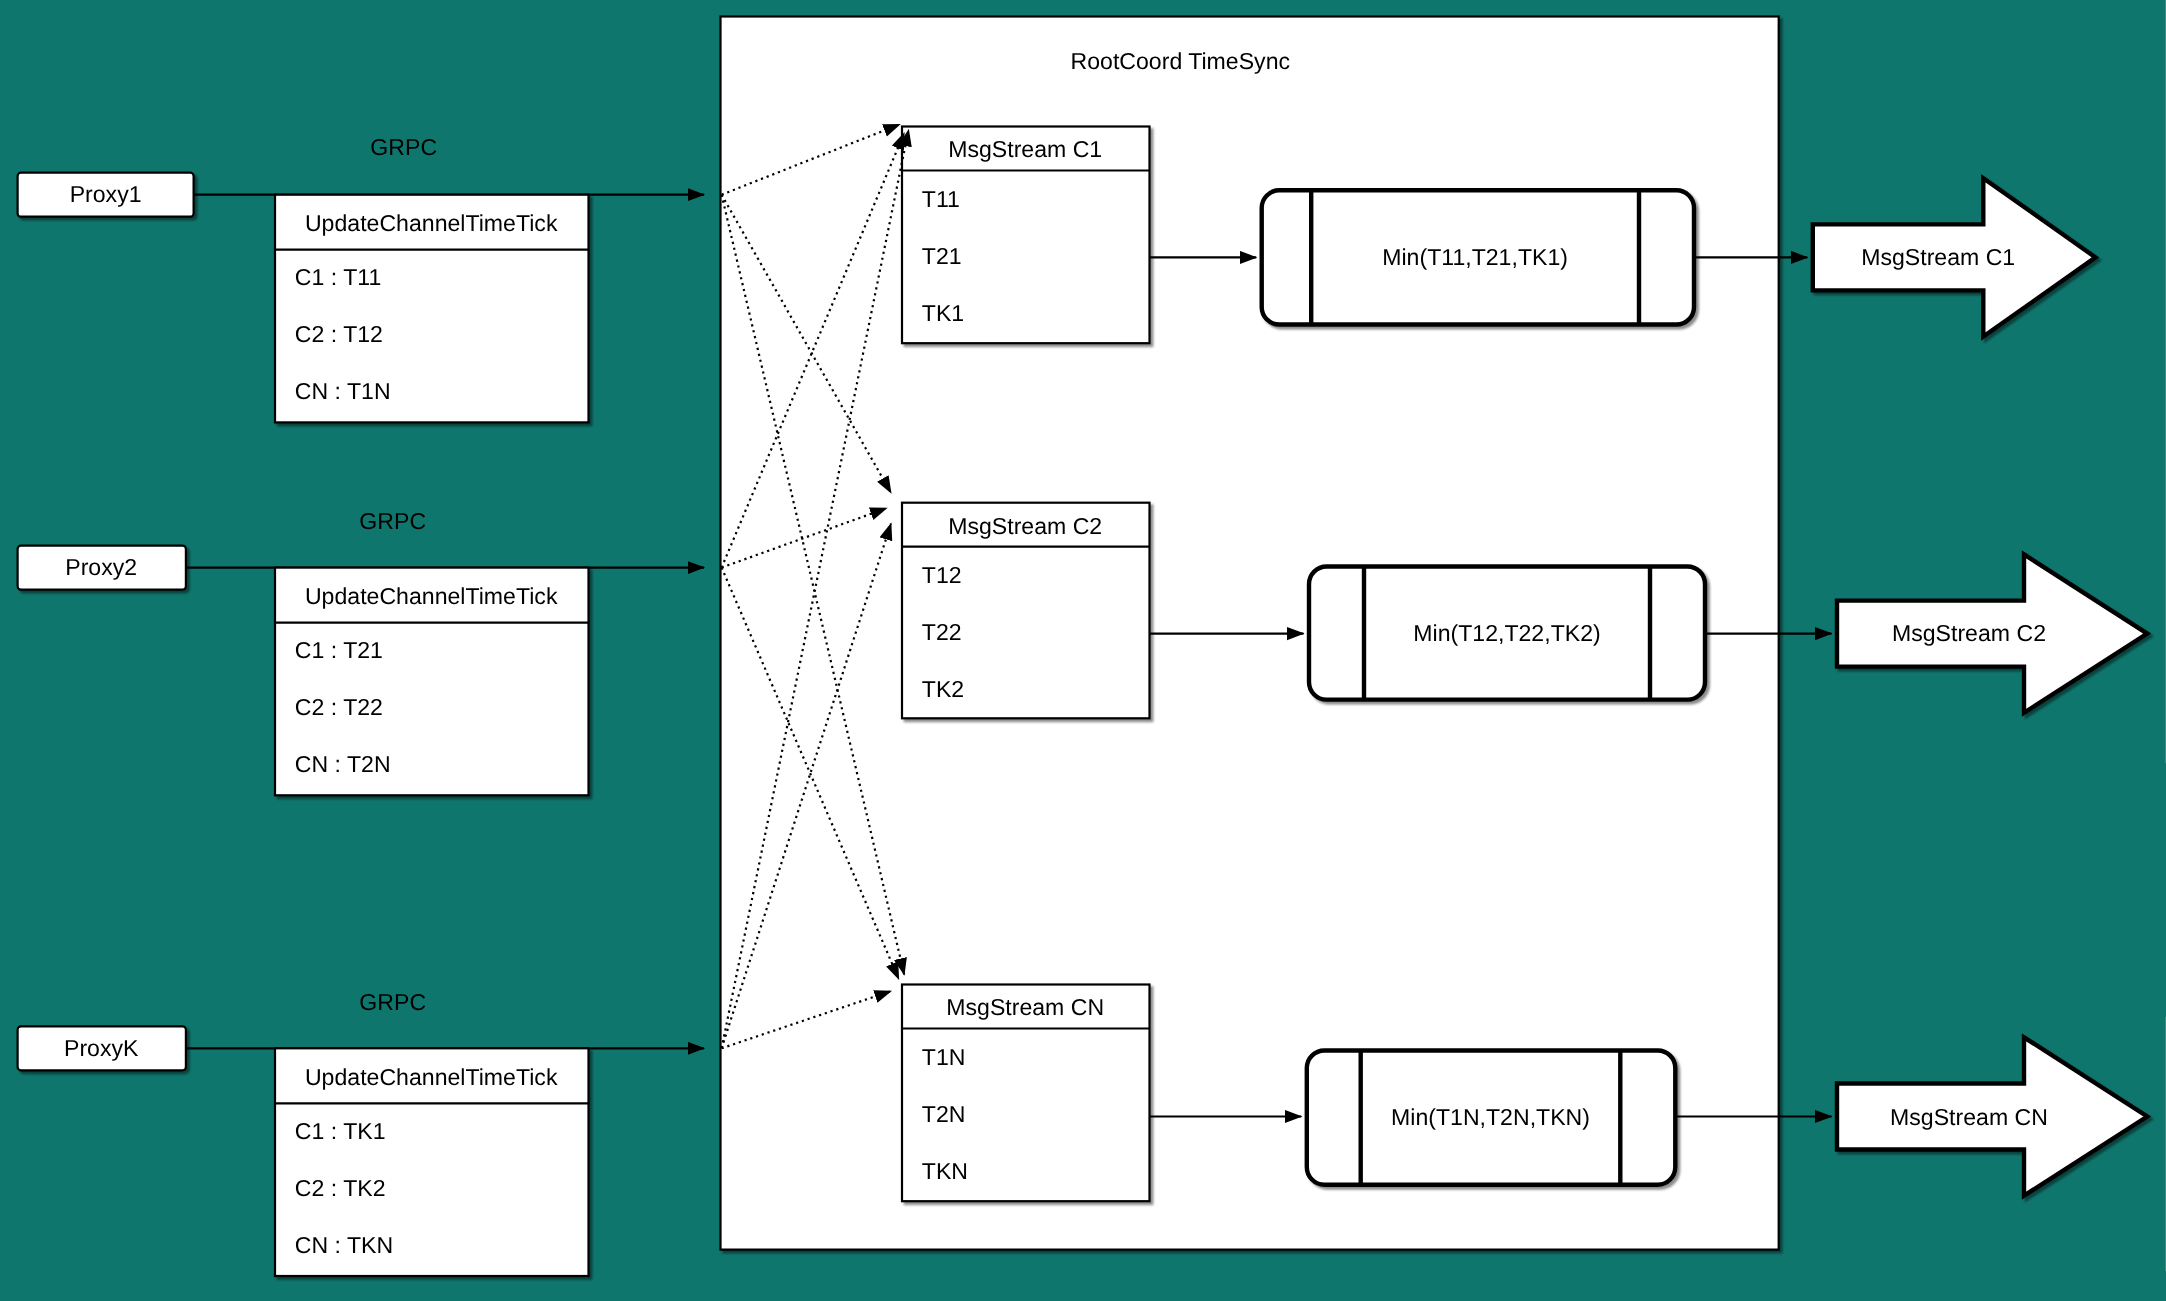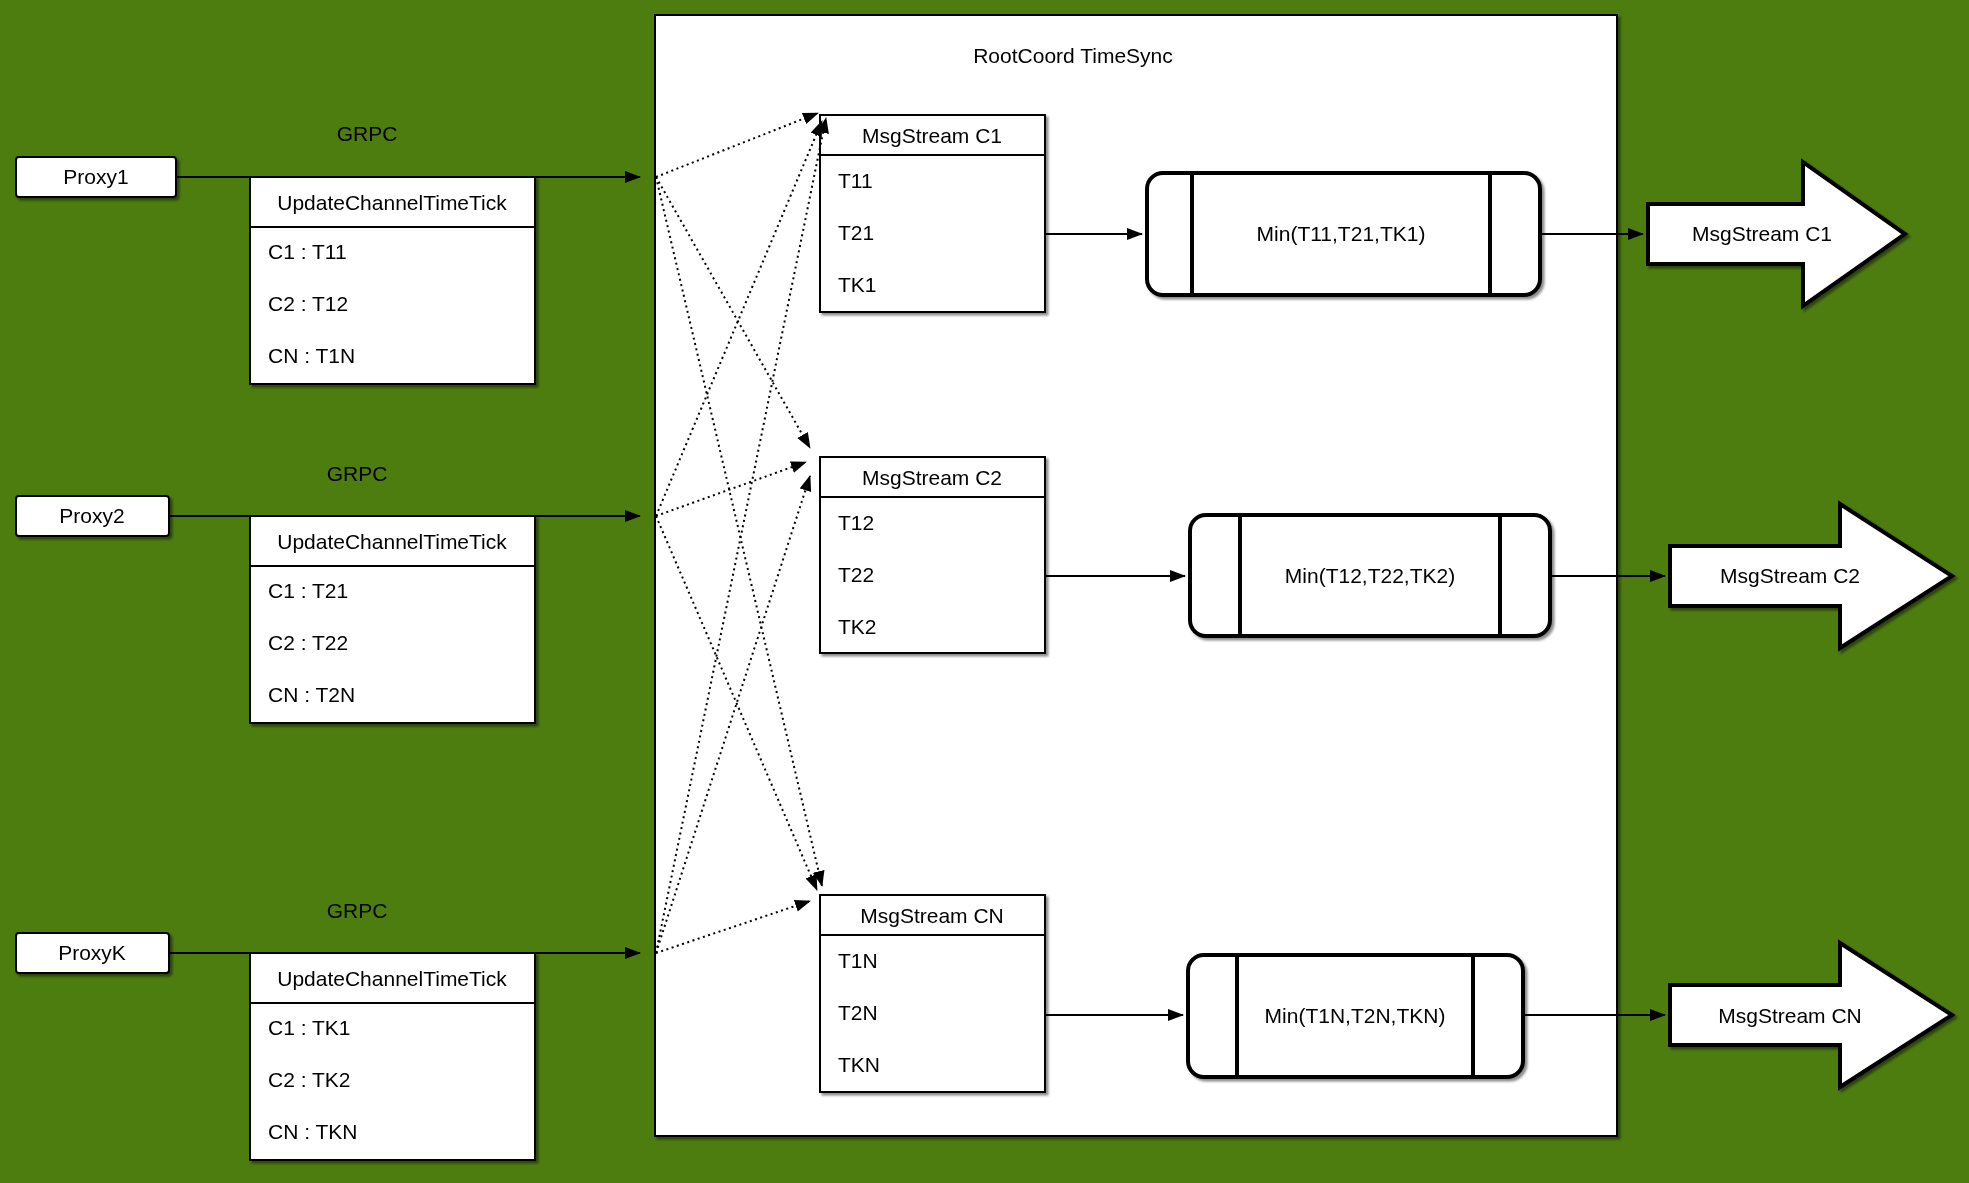--- a/index.html
+++ b/index.html
@@ -1,20 +1,20 @@
 <!DOCTYPE html>
 <html><head>
 <meta charset="utf-8">
 <style>
   html, body { margin: 0; padding: 0; background: #ffffff; }
   .stage {
     position: relative;
     width: 1969px;
     height: 1183px;
-    background: #4d7c0f;
+    background: #0f766e;
     font-family: "Liberation Sans", sans-serif;
   }
   svg { display: block; }
   text {
     font-family: "Liberation Sans", sans-serif;
     font-size: 21px;
     fill: #000000;
   }
   .tc { text-anchor: middle; }
   .shape { fill: #ffffff; stroke: #000000; stroke-width: 2; }

